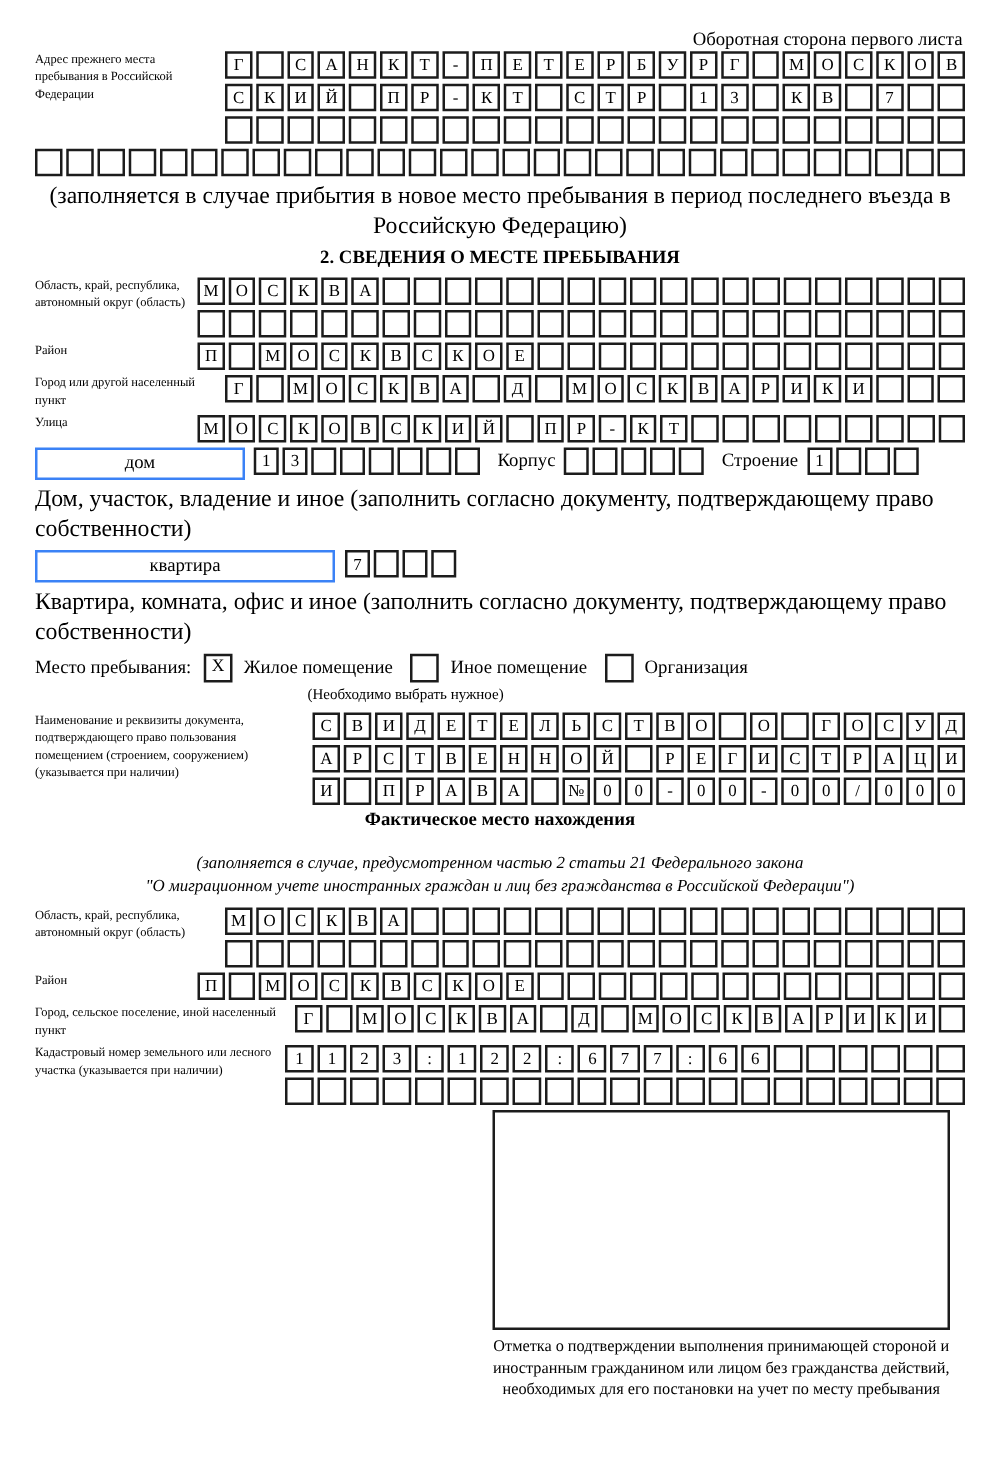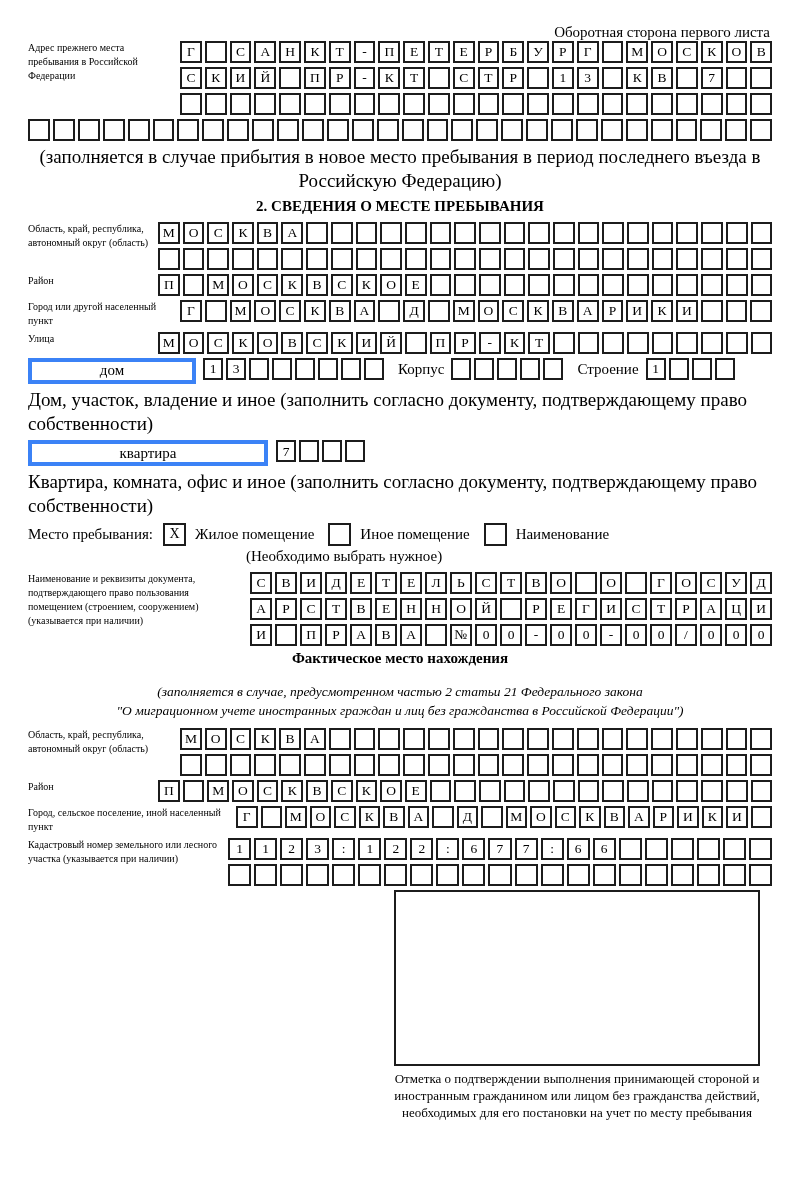--- a/index.html
+++ b/index.html
@@ -21,34 +21,34 @@
     display:flex; align-items:center; justify-content:center;
     font-size:13.5px; line-height:1; background:#fff;
   }
   .cells-fixed { flex:0 0 auto; }
   .cells-fixed .cell { flex:0 0 20px; }
   .fullrow { margin-bottom:4px; }
   .caption { font-size:19px; line-height:1.25; margin:1px 0 5px 0; }
   .center { text-align:center; }
   .sec-title { text-align:center; font-weight:bold; font-size:15px; margin:3px 0 7px 0; }
   .bigbox {
-    border:4px solid #3b82f6; height:26px; display:flex; align-items:center;
+    border:2px solid #3b82f6; height:26px; display:flex; align-items:center;
     justify-content:center; font-size:15px; flex:0 0 auto;
   }
   .w168 { width:168px; margin-right:7px; }
   .w200 { width:240px; margin-right:8px; }
   .inline-label { font-size:15px; padding:3px 7px 0 14px; white-space:nowrap; }
   .mesto-row { display:flex; align-items:center; font-size:15px; margin:4px 0 2px 0; }
   .chk {
     width:23px; height:23px; border:2px solid #1c1c1c; display:inline-flex;
     align-items:center; justify-content:center; font-size:14px; flex:0 0 auto;
   }
   .opt-label { padding:0 14px 0 9px; white-space:nowrap; }
   .mesto-label { padding-right:10px; white-space:nowrap; }
-  .note { font-size:15px; margin:1px 0 7px 218px; }
+  .note { font-size:12px; margin:1px 0 7px 218px; }
   .fact-cap { font-size:13.5px; line-height:1.4; text-align:center; }
   .fact-cap-wrap { margin:16px 0 7px 0;font-style:italic; }
   .stamp-wrap { width:366px; margin:4px 12px 0 auto; }
   .stamp-box { height:176px; border:2px solid #1c1c1c; background:#fff; }
   .stamp-caption { font-size:13px; line-height:1.32; text-align:center; margin-top:4px; }
 </style>
 </head>
 <body>
 
 <div class="page">
@@ -375,21 +375,21 @@
         <span>X</span>
       </span>
     <span class="opt-label">Жилое помещение</span>
     <span class="chk">
         <span></span>
       </span>
     <span class="opt-label">Иное помещение</span>
     <span class="chk">
         <span></span>
       </span>
-    <span class="opt-label">Наименование</span>
+    <span class="opt-label">Организация</span>
   </div>
   <div class="note">(Необходимо выбрать нужное)</div>
 
   <div class="row">
     <div class="label lw222">Наименование и реквизиты документа, подтверждающего право пользования помещением (строением, сооружением) (указывается при наличии)</div>
     <div class="rowscol">
       <div class="cells">
           <span class="cell">С</span>
           <span class="cell">В</span>
           <span class="cell">И</span>

